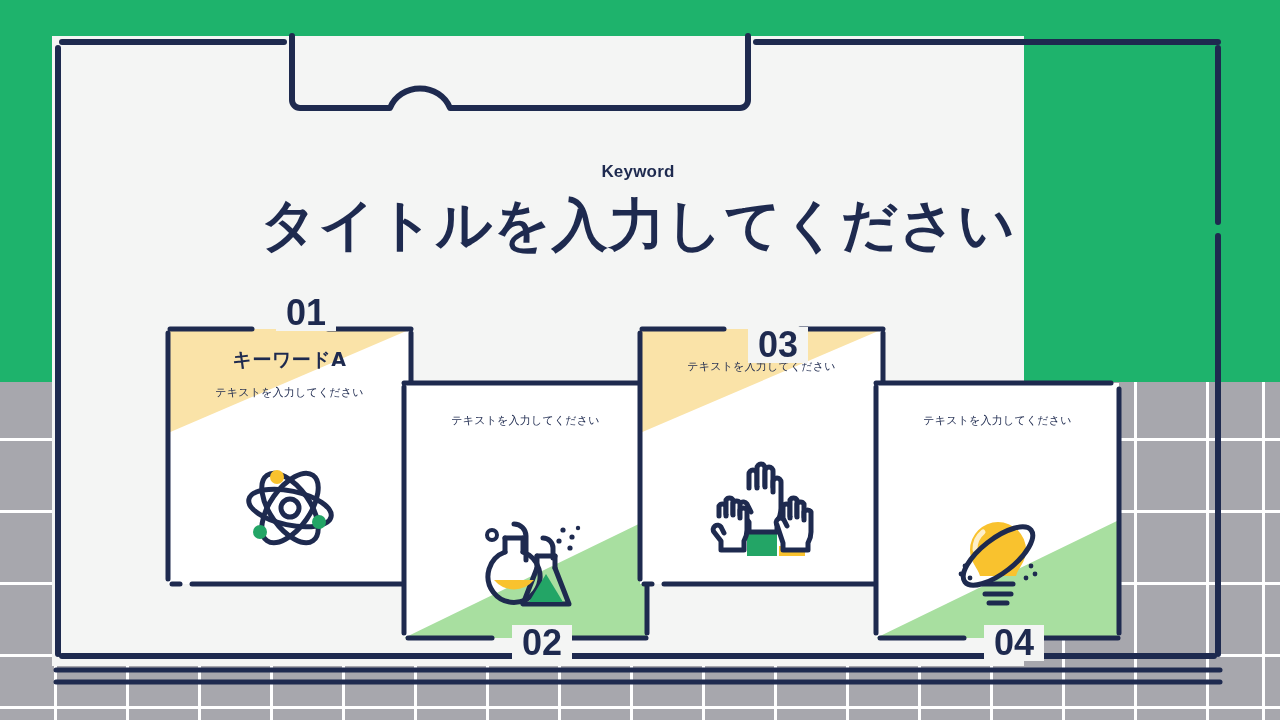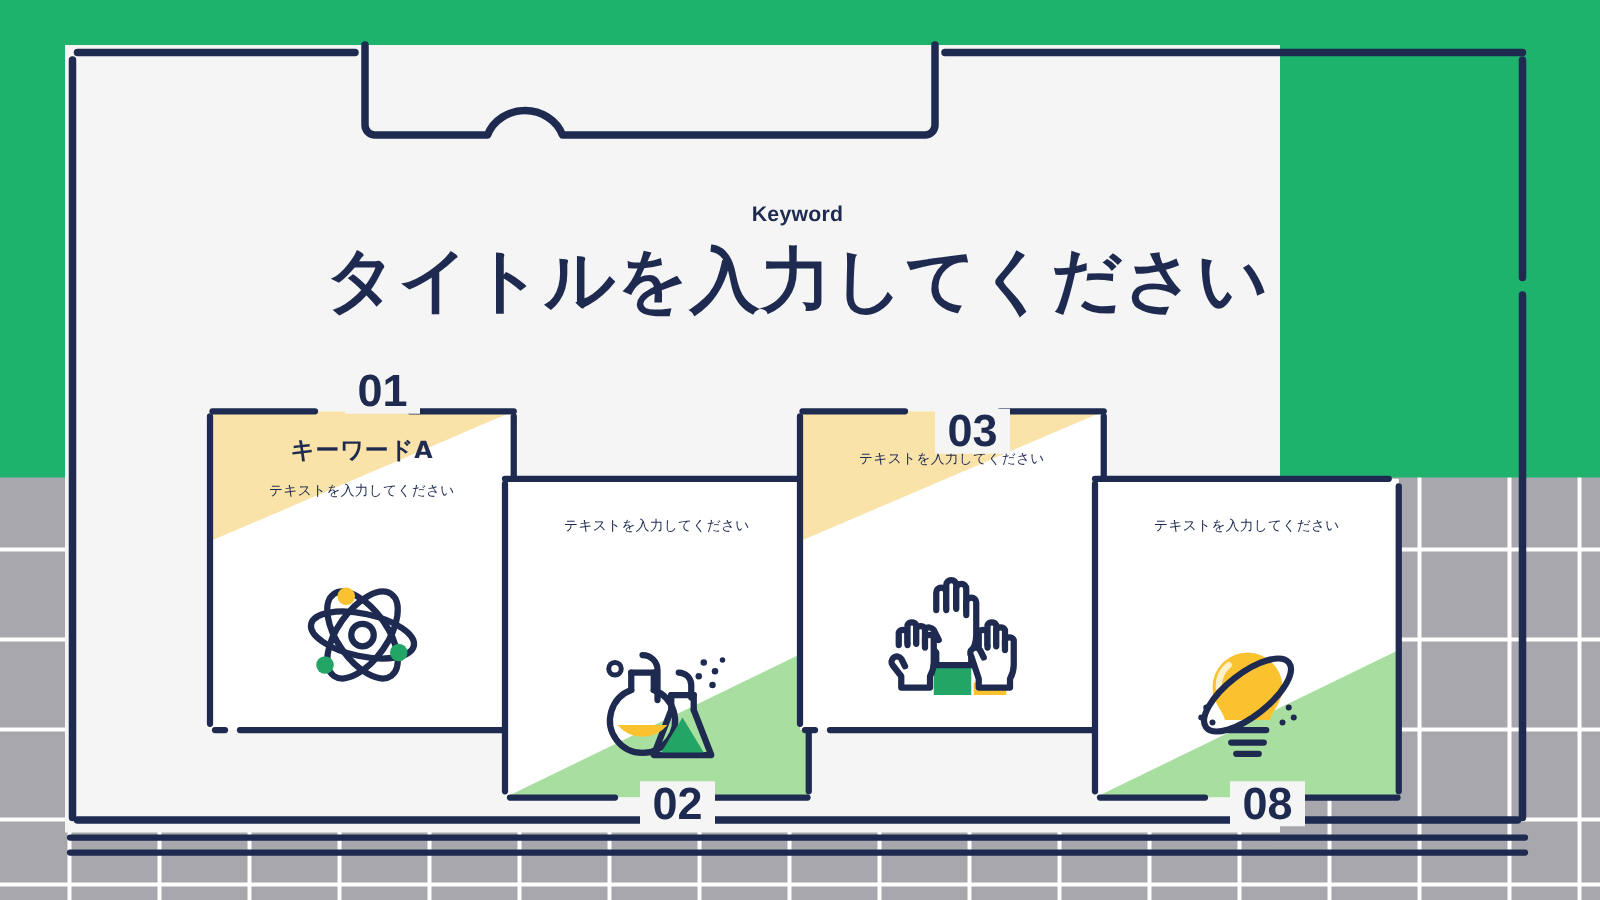--- a/index.html
+++ b/index.html
@@ -295,17 +295,17 @@
       </svg>
       <svg class="card-frame" viewBox="0 0 259 271">
         <g fill="none" stroke="#1e2a4f" stroke-width="5" stroke-linecap="round">
           <path d="M8 8 H243"></path>
           <path d="M8 12 V258"></path>
           <path d="M251 14 V258"></path>
           <path d="M12 263 H96"></path>
           <path d="M172 263 H250"></path>
         </g>
       </svg>
-      <div class="num" style="left:108px; top:242px;">08</div>
+      <div class="num" style="left:108px; top:242px;">04</div>
     </div>
 
   </div>
 </div>
 
 </body></html>

